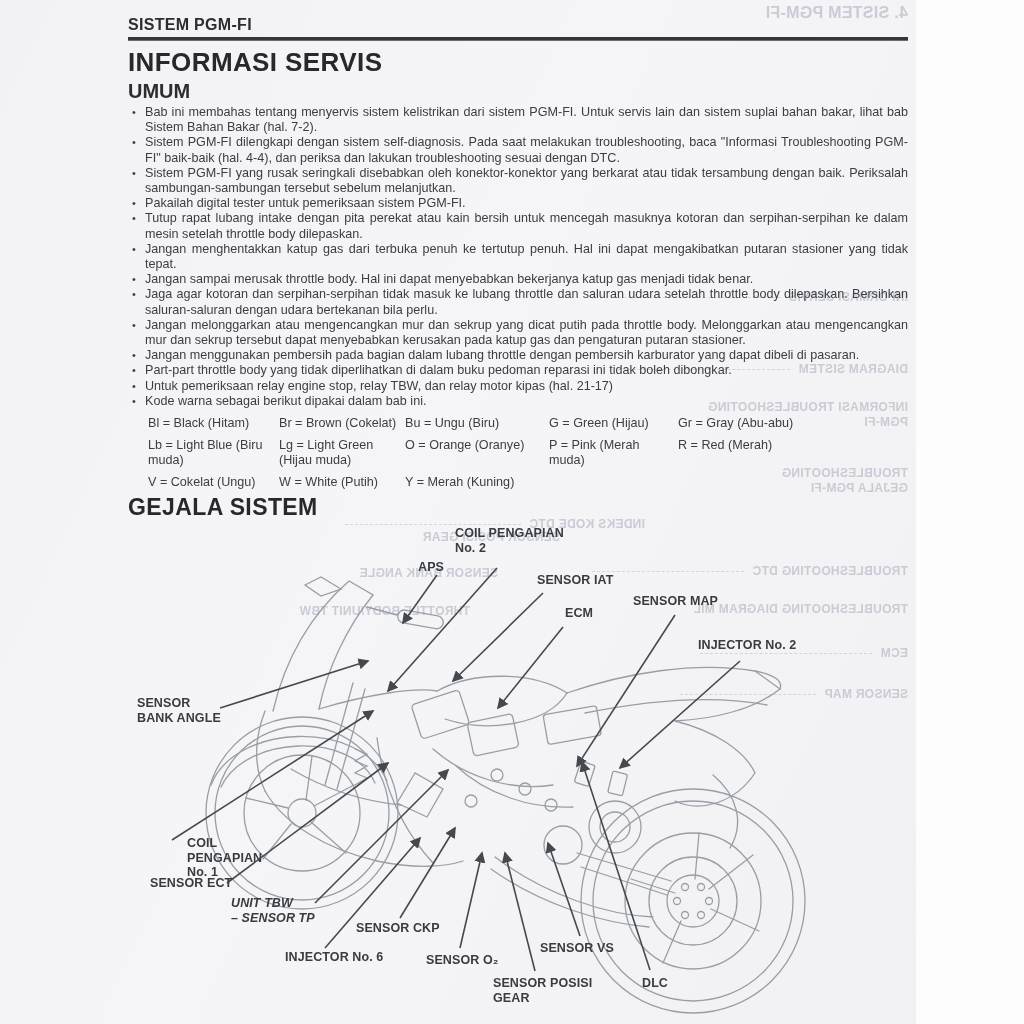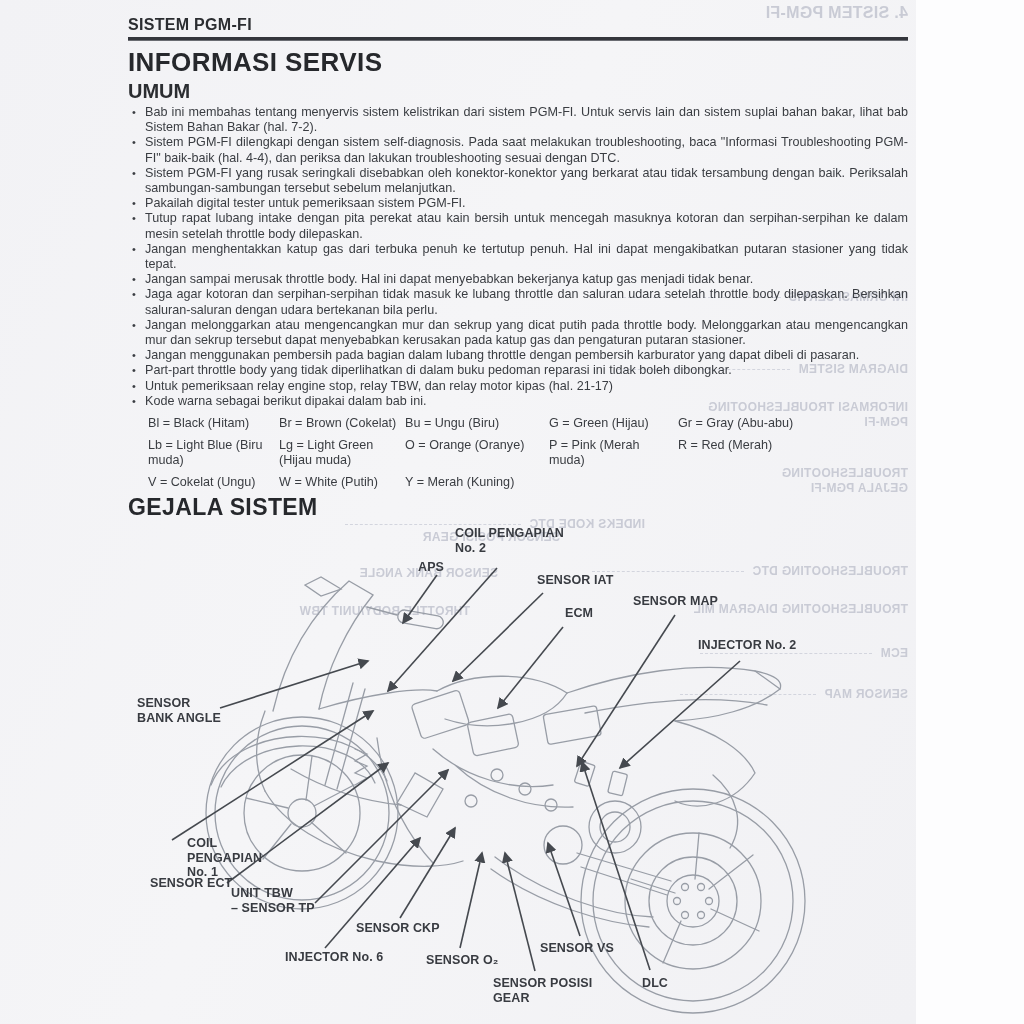--- a/index.html
+++ b/index.html
@@ -217,21 +217,21 @@
     <div class="lbl" style="left:422px;top:50px;">SENSOR IAT</div>
     <div class="lbl" style="left:518px;top:71px;">SENSOR MAP</div>
     <div class="lbl" style="left:450px;top:83px;">ECM</div>
     <div class="lbl" style="left:583px;top:115px;">INJECTOR No. 2</div>
     <div class="lbl" style="left:22px;top:173px;">SENSOR
 BANK ANGLE</div>
     <div class="lbl" style="left:24px;top:313px;margin-left:48px;">COIL
 PENGAPIAN
 No. 1</div>
     <div class="lbl" style="left:35px;top:353px;">SENSOR ECT</div>
-    <div class="lbl" style="left:116px;top:363px;">UNIT TBW
+    <div class="lbl" style="left:116px;top:373px;font-style:italic;">UNIT TBW
 – SENSOR TP</div>
     <div class="lbl" style="left:170px;top:427px;">INJECTOR No. 6</div>
     <div class="lbl" style="left:241px;top:398px;">SENSOR CKP</div>
     <div class="lbl" style="left:311px;top:430px;">SENSOR O₂</div>
     <div class="lbl" style="left:378px;top:453px;">SENSOR POSISI
 GEAR</div>
     <div class="lbl" style="left:425px;top:418px;">SENSOR VS</div>
     <div class="lbl" style="left:527px;top:453px;">DLC</div>
   </div>
 </div>

